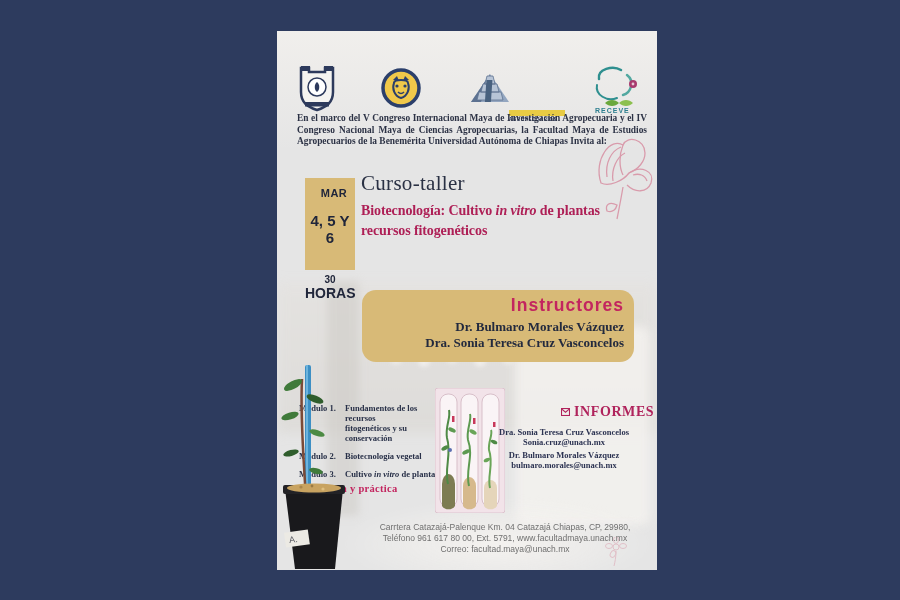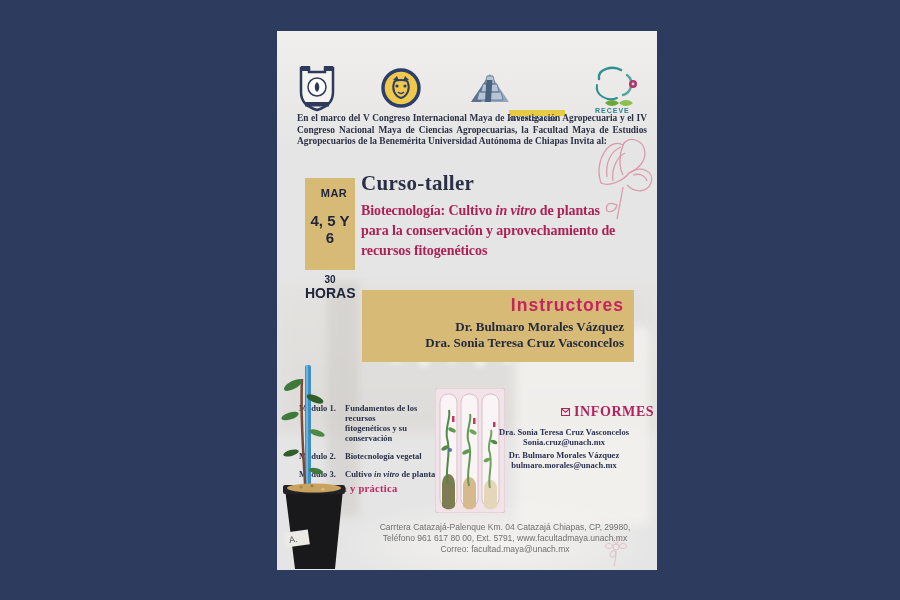--- a/index.html
+++ b/index.html
@@ -44,28 +44,28 @@
     left:28px;top:147px;width:50px;height:92px;background:#d8ba77;
     text-align:center;color:#20263a;font-family:"Liberation Sans",sans-serif;
     font-weight:bold;padding-top:9px;box-sizing:border-box;
   }
   .datebox .month{font-size:11px;letter-spacing:.5px;margin-left:8px;}
   .datebox .days{font-size:15px;margin-top:13px;}
   .datebox .hnum{font-size:10px;margin-top:28px;}
   .datebox .hlab{font-size:14px;}
 
   
-  .kicker{left:84px;top:140px;font-size:21px;font-weight:700;color:#2a3144;letter-spacing:.3px;}
+  .kicker{left:84px;top:140px;font-size:21px;font-weight:400;color:#2a3144;letter-spacing:.3px;}
   .ctitle{left:84px;top:170px;width:296px;color:#ae1f56;font-weight:800;font-size:14px;line-height:20px;letter-spacing:-.1px;}
   .ctitle .it{font-style:italic;}
 
   
   .instr{
     left:85px;top:259px;width:272px;height:72px;background:#d8ba77;
-    box-sizing:border-box;padding:5px 10px 0 10px;text-align:right;
+    box-sizing:border-box;padding:5px 10px 0 10px;text-align:right;border-radius:14px;
   }
   .instr .h{font-size:17.5px;font-weight:700;color:#c3255f;letter-spacing:1px;font-family:"Liberation Sans",sans-serif;}
   .instr .n{font-size:13px;font-weight:700;color:#232a3e;line-height:16px;margin-top:3px;}
   .instr .n2{font-size:13px;font-weight:700;color:#232a3e;line-height:16px;}
 
   
   .mods{left:22px;top:372px;width:140px;color:#283048;font-weight:700;font-size:8.5px;line-height:10px;}
   .mrow{display:flex;margin-bottom:8px;}
   .mrow .lab{flex:0 0 46px;}
   .mrow .it{font-style:italic;}
@@ -157,21 +157,20 @@
       <div class="abs datebox">
         <div class="month">MAR</div>
         <div class="days">4, 5 Y 6</div>
         <div class="hnum">30</div>
         <div class="hlab">HORAS</div>
       </div>
 
       <div class="abs kicker">Curso-taller</div>
       <div class="abs ctitle">
         <div><span>Biotecnología: Cultivo </span><span class="it">in vitro</span><span> de plantas</span></div>
-        <div>para la conservación y aprovechamiento de</div>
         <div>recursos fitogenéticos</div>
       </div>
 
       <div class="abs instr">
         <div class="h">Instructores</div>
         <div class="n">Dr. Bulmaro Morales Vázquez</div>
         <div class="n2">Dra. Sonia Teresa Cruz Vasconcelos</div>
       </div>
 
       <div class="abs mods">

